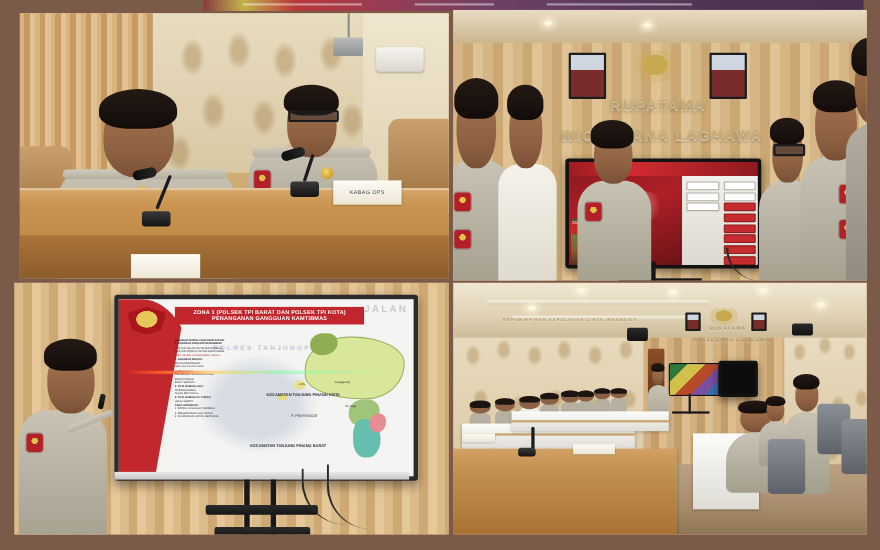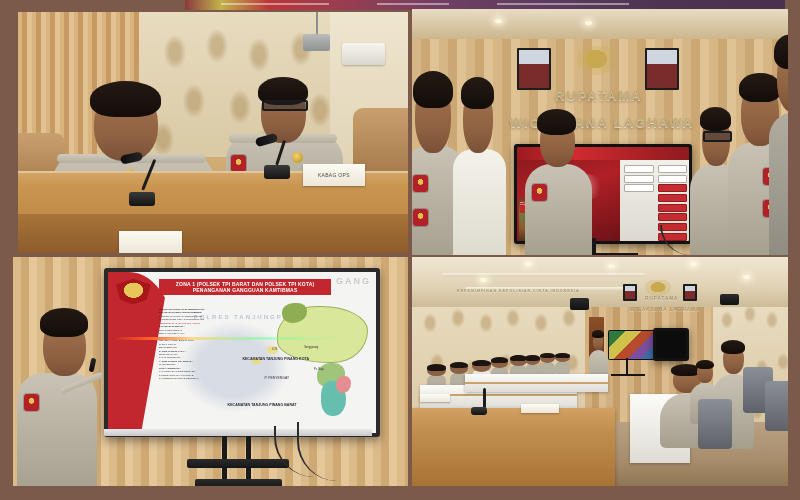--- a/index.html
+++ b/index.html
@@ -347,21 +347,21 @@
         <div class="slide-redwedge"></div>
         <div class="slide-logo"></div>
 
         <div class="slide-title" style="font-size:5px">
           <div>ZONA 1 (POLSEK TPI BARAT DAN POLSEK TPI KOTA)</div>
           <div>PENANGANAN GANGGUAN KAMTIBMAS</div>
         </div>
 
         <div class="slide-wm"></div>
         <div class="slide-wm2" style="font-size:6px">POLRES TANJUNGPINANG</div>
-        <div class="riau-wm" style="font-size:9px">GANG</div>
+        <div class="riau-wm" style="font-size:9px">JALAN</div>
 
         <div class="bullets" style="font-size:2.4px" id="bullets">
             <div class="hd">SASARAN PATROLI DAN IDENTIFIKASI :</div>
             <div class="hd">1. KAWASAN PERKANTORAN/BISNIS</div>
             <div>KANTOR WALIKOTA TANJUNGPINANG</div>
             <div>KANTOR DPRD KOTA TANJUNGPINANG</div>
             <div class="red">PERTOKOAN / PASAR BARU / RUKO</div>
             <div class="hd">2. KAWASAN WISATA :</div>
             <div>PULAU PENYENGAT</div>
             <div>TEPI LAUT KOTA LAMA</div>

